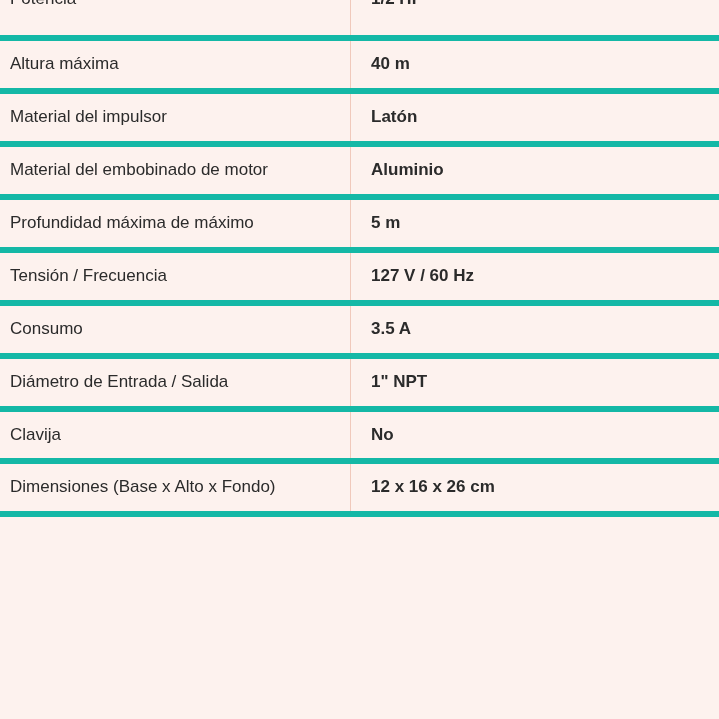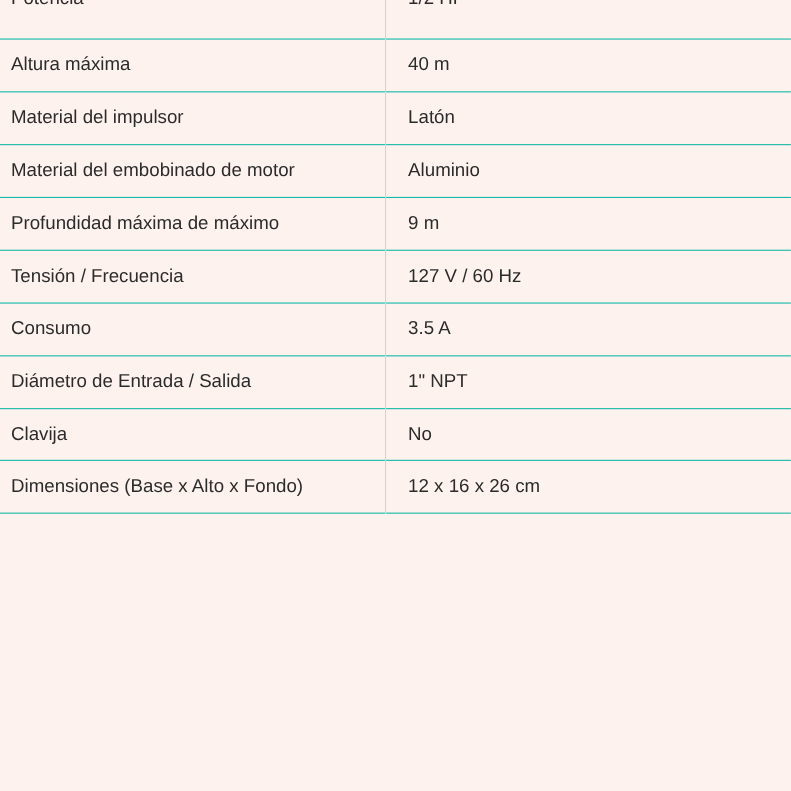--- a/index.html
+++ b/index.html
@@ -12,36 +12,36 @@
     background: #fdf2ee;
     font-family: "Liberation Sans", sans-serif;
     overflow: hidden;
   }
   .spec-table {
     width: 719px;
     border-collapse: collapse;
     table-layout: fixed;
   }
   .spec-table tr {
-    border-bottom: 1px solid #14b8a6;
+    border-bottom: 6px solid #14b8a6;
   }
   .spec-table td {
     vertical-align: middle;
     padding: 12px 10px 12px 10px;
     font-size: 17px;
     line-height: 1.35;
     color: #2b2b2b;
   }
   .spec-table td.label {
     width: 330px;
     font-weight: 400;
     border-right: 1px solid #f0c9bb;
   }
   .spec-table td.value {
-    font-weight: normal;
+    font-weight: bold;
     padding-left: 20px;
     margin-left: 33px;
   }
   
   .spec-table tr.clipped td {
     padding-top: 0;
     padding-bottom: 12px;
     height: 8px;
   }
   .clip-wrap {
@@ -69,21 +69,21 @@
       <tr>
         <td class="label">Material del impulsor</td>
         <td class="value">Latón</td>
       </tr>
       <tr>
         <td class="label">Material del embobinado de motor</td>
         <td class="value">Aluminio</td>
       </tr>
       <tr>
         <td class="label">Profundidad máxima de máximo</td>
-        <td class="value">9 m</td>
+        <td class="value">5 m</td>
       </tr>
       <tr>
         <td class="label">Tensión / Frecuencia</td>
         <td class="value">127 V / 60 Hz</td>
       </tr>
       <tr>
         <td class="label">Consumo</td>
         <td class="value">3.5 A</td>
       </tr>
       <tr>

